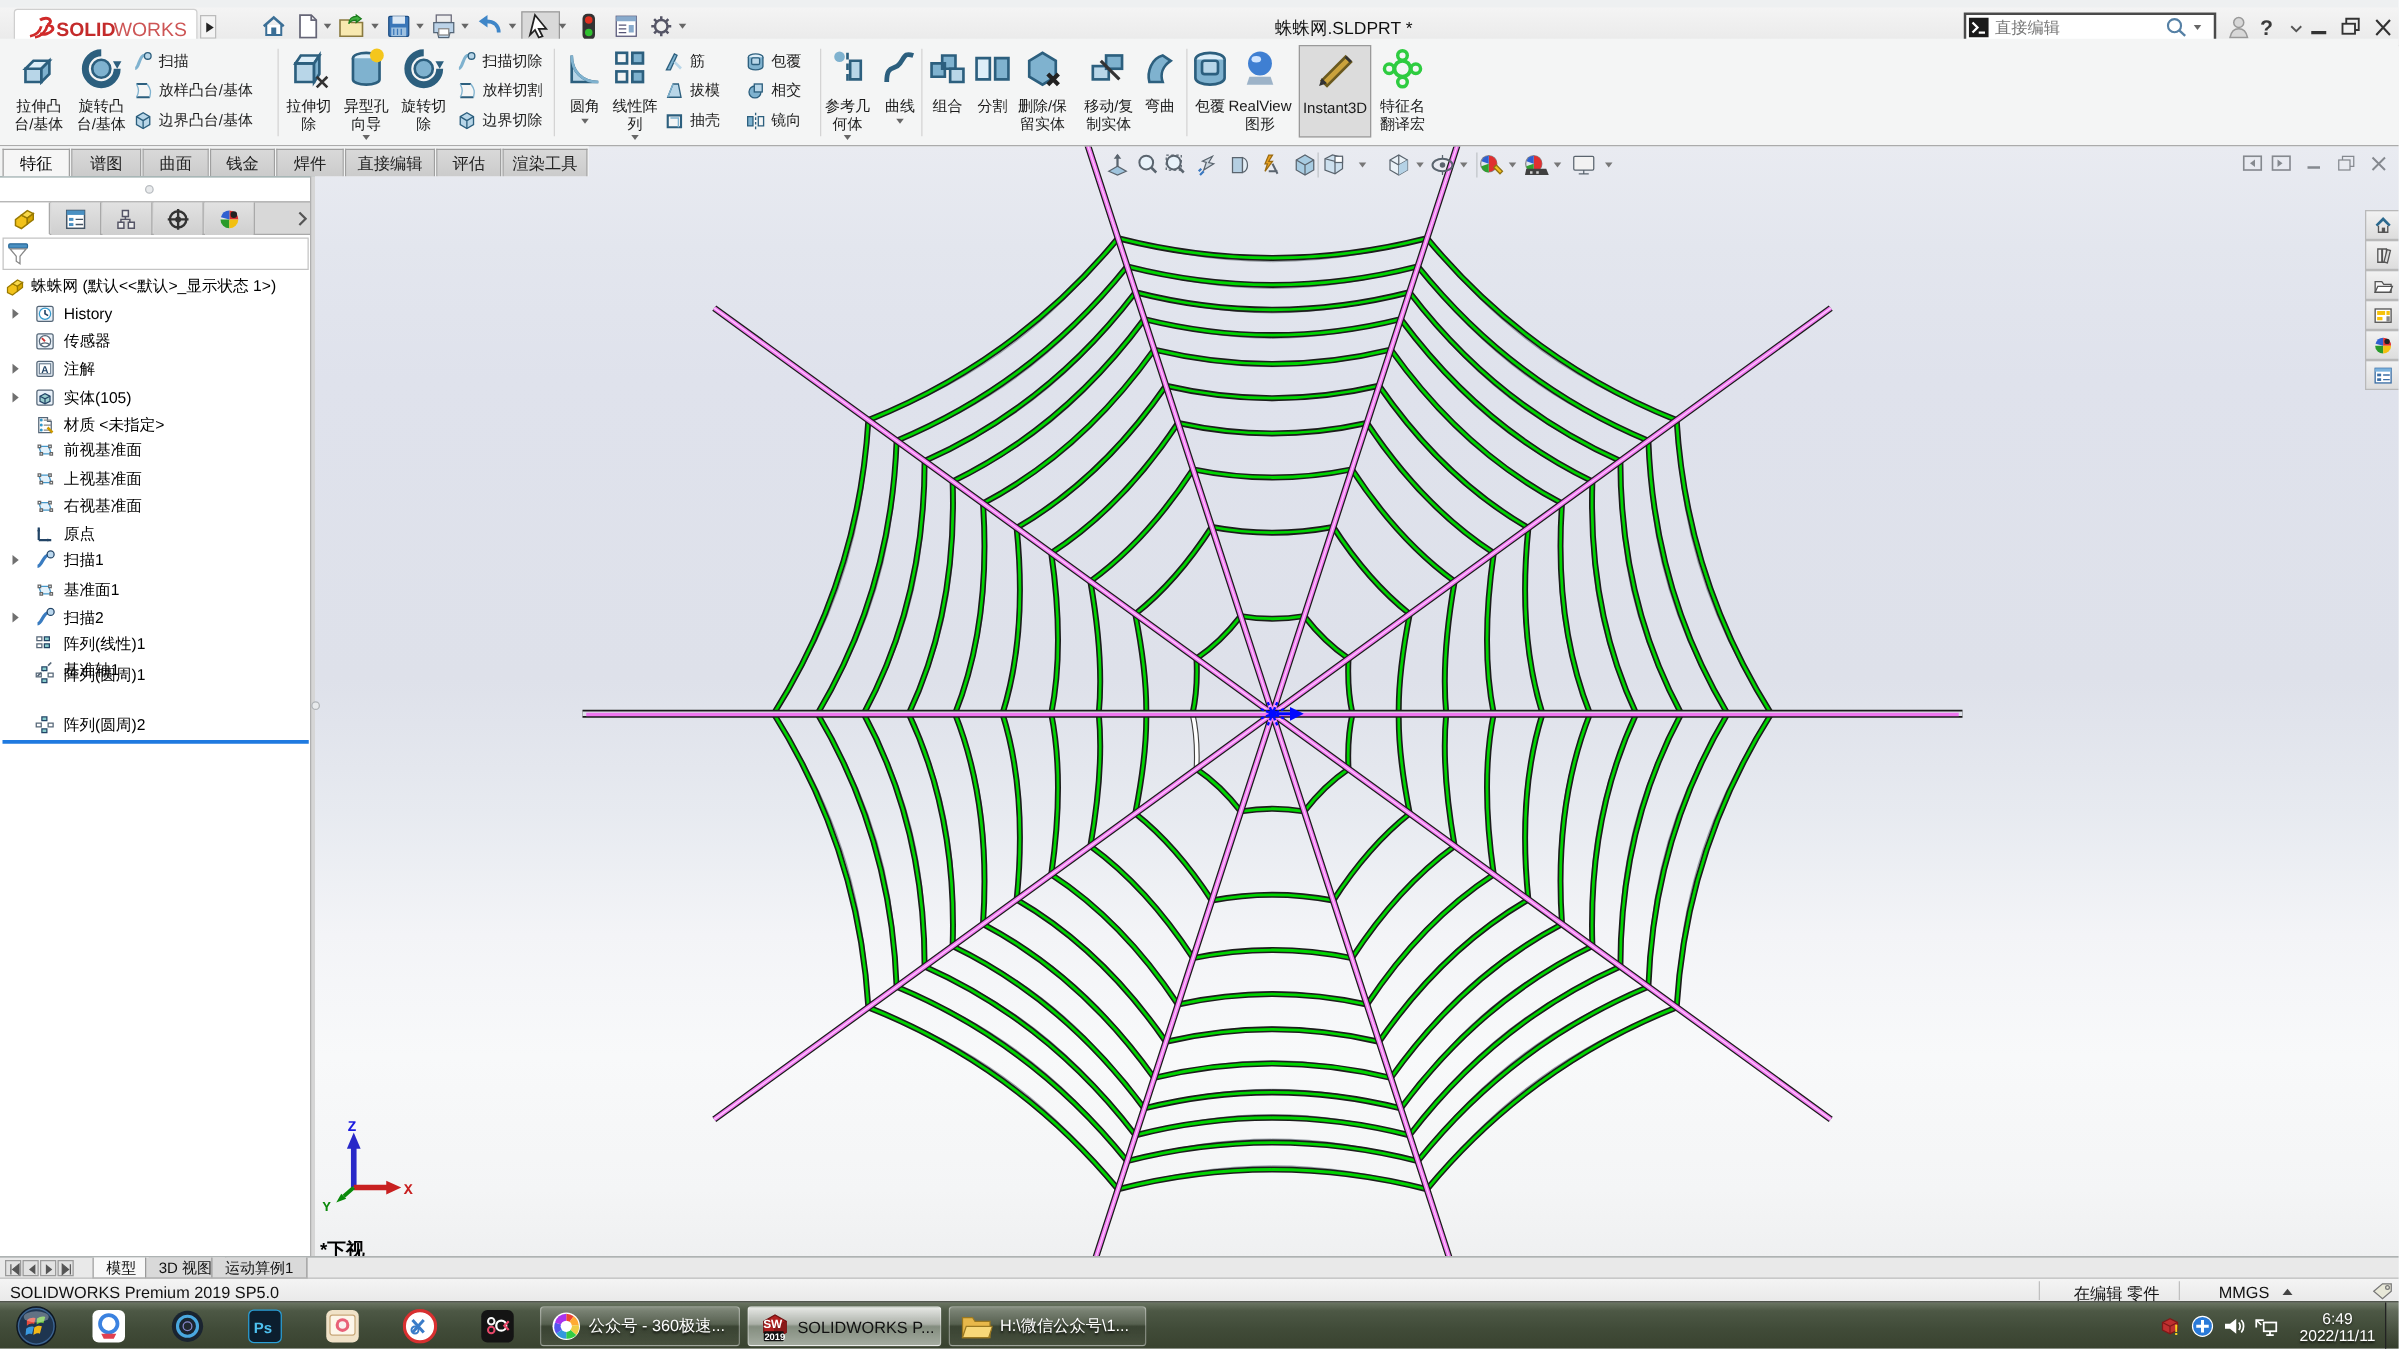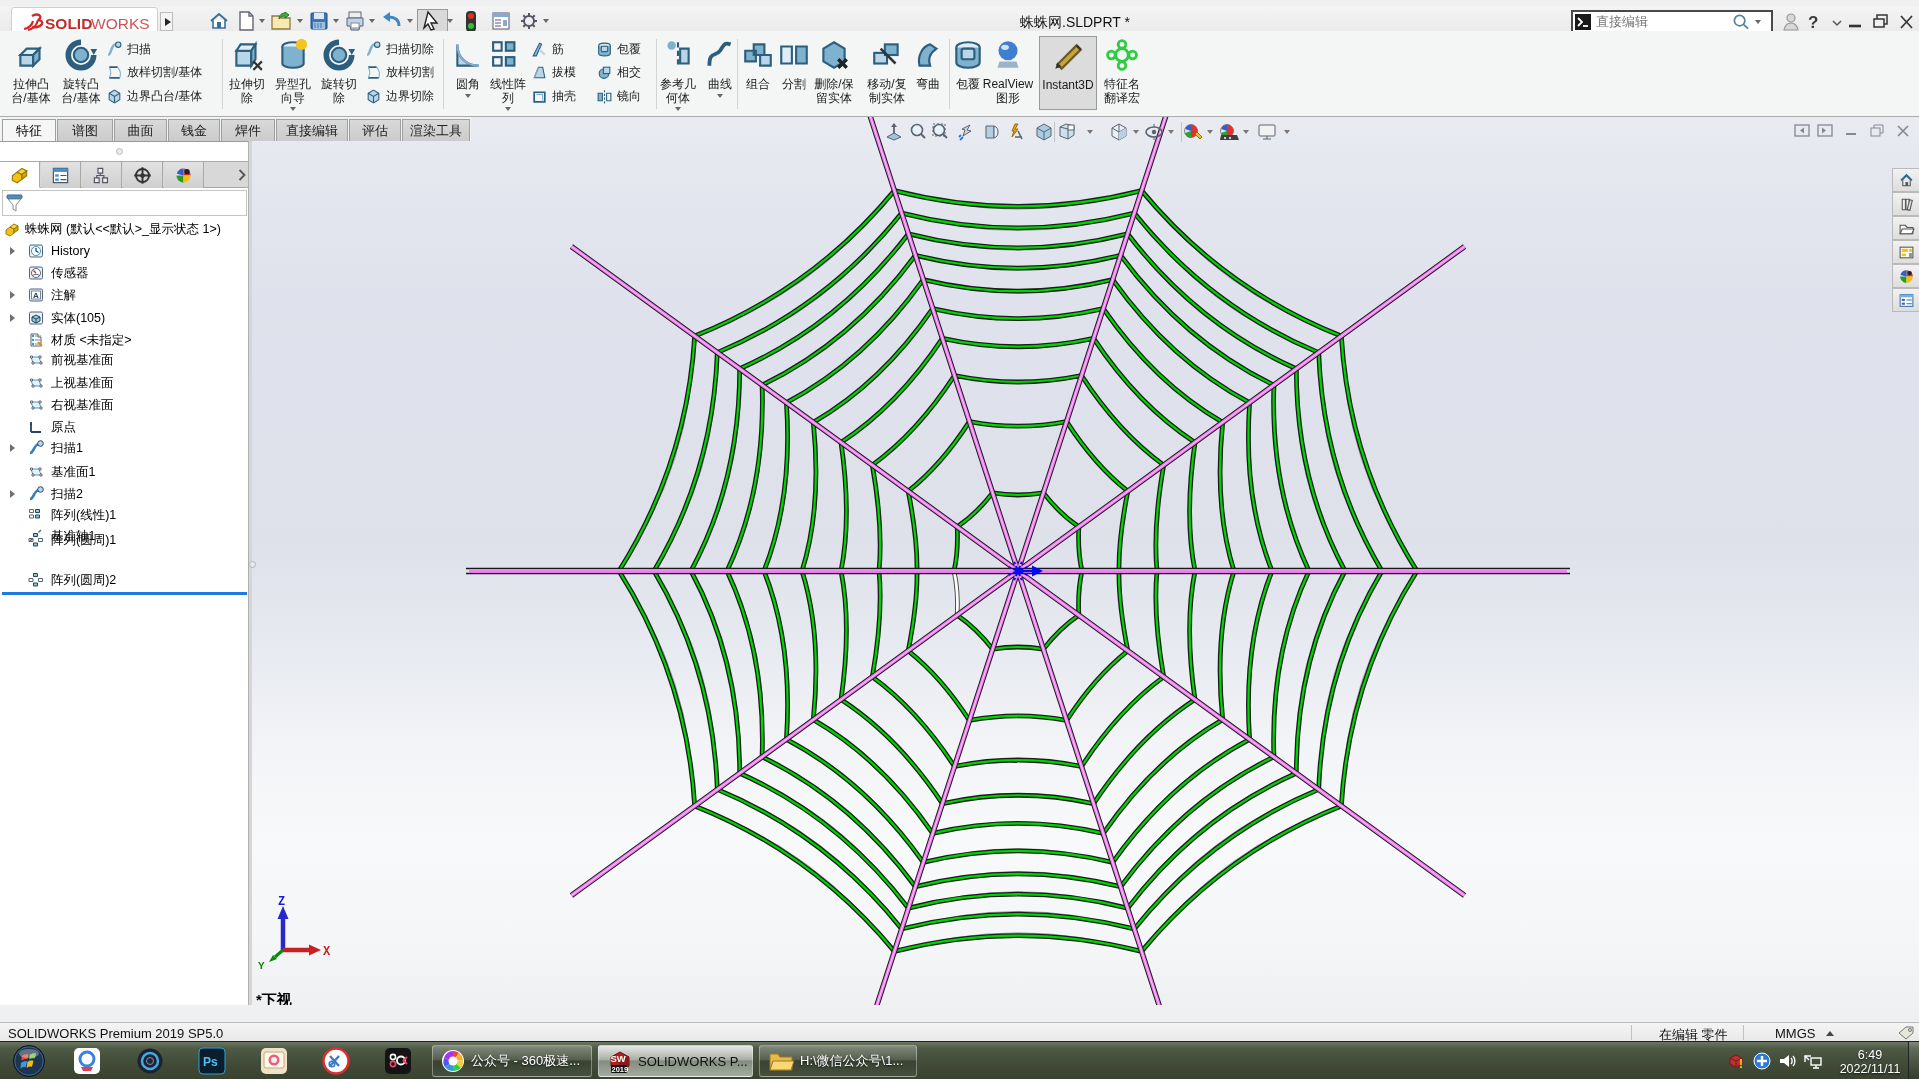--- a/index.html
+++ b/index.html
@@ -366,21 +366,21 @@
           <path d="M2 13C5 13 5 3 9 3" stroke="#7fb2cf" stroke-width="2.4" fill="none"></path>
           <circle cx="11.5" cy="3.5" r="2.5" fill="#b8d6e8" stroke="#2c5f7e"></circle>
         </svg>
         <span>扫描</span>
       </div>
 <div class="rsm" style="left:106px;top:33px">
         <svg width="17" height="17" viewBox="0 0 16 16" xmlns="http://www.w3.org/2000/svg">
           <path d="M3 3h8M3 13h10" stroke="#2c5f7e" stroke-width="1.6"></path>
           <path d="M3 3c2 4 2 6 0 10M11 3c3 4 3 6 2 10" stroke="#7fb2cf" fill="none"></path>
         </svg>
-        <span>放样切割/基体</span>
+        <span>放样凸台/基体</span>
       </div>
 <div class="rsm" style="left:106px;top:57px">
         <svg width="17" height="17" viewBox="0 0 16 16" xmlns="http://www.w3.org/2000/svg">
           <path d="M3 5 8 2l5 3v6l-5 3-5-3z" fill="#b8d6e8" stroke="#2c5f7e" stroke-width="1"></path>
           <path d="M3 5l5 3 5-3M8 8v6" stroke="#2c5f7e" fill="none"></path>
         </svg>
         <span>边界凸台/基体</span>
       </div>
 <div class="rbig" style="left:247px"><svg width="34" height="34" viewBox="0 0 16 16" xmlns="http://www.w3.org/2000/svg">
           <path d="M3 6h7v7H3z" fill="#b8d6e8" stroke="#2c5f7e"></path>
@@ -757,20 +757,37 @@
             </svg>
           </span>
           <span style="position:absolute;left:51px">阵列(圆周)2</span>
         </div>
 </div>
 <div id="rollback" style="top:450px"></div>
 </div>
 <div id="vsplit">
       <div style="position:absolute;left:0px;top:420px;width:7px;height:7px;border-radius:50%;border:1px solid #b0b4b8;background:#e8eaec"></div>
     </div>
+<div id="mtabs">
+<div class="mnav" style="left:4px"><svg width="13" height="13" viewBox="0 0 14 13">
+          <path d="M4 2v9M11 2L5.5 6.5 11 11z" fill="#555" stroke="#555" stroke-width="1"></path>
+        </svg></div>
+<div class="mnav" style="left:18px"><svg width="13" height="13" viewBox="0 0 14 13">
+          <path d="M10 2L4.5 6.5 10 11z" fill="#555"></path>
+        </svg></div>
+<div class="mnav" style="left:32px"><svg width="13" height="13" viewBox="0 0 14 13">
+          <path d="M4 2l5.5 4.5L4 11z" fill="#555"></path>
+        </svg></div>
+<div class="mnav" style="left:46px"><svg width="13" height="13" viewBox="0 0 14 13">
+          <path d="M10 2v9M3 2l5.5 4.5L3 11z" fill="#555" stroke="#555" stroke-width="1"></path>
+        </svg></div>
+<div class="mtab act" style="left:74px">模型</div>
+<div class="mtab" style="left:116px">3D 视图</div>
+<div class="mtab" style="left:169px">运动算例1</div>
+</div>
 <div id="status">
 <div class="abs" style="left:8px;top:3px">SOLIDWORKS Premium 2019 SP5.0</div>
 <div class="sdiv" style="left:1631px"></div>
 <div class="abs" style="left:1659px;top:3px">在编辑 零件</div>
 <div class="sdiv" style="left:1743px"></div>
 <div class="abs" style="left:1775px;top:3px">MMGS</div>
 <div class="abs" style="left:1826px;top:8px;width:0;height:0;border-left:4px solid transparent;border-right:4px solid transparent;border-bottom:5px solid #444"></div>
 <svg class="abs" style="left:1898px;top:2px" width="17" height="15" viewBox="0 0 17 15">
         <path d="M1 8l7-6h7v6l-7 6z" fill="#e8e8d8" stroke="#777"></path>
         <circle cx="12" cy="5" r="1.5" fill="none" stroke="#777"></circle>

